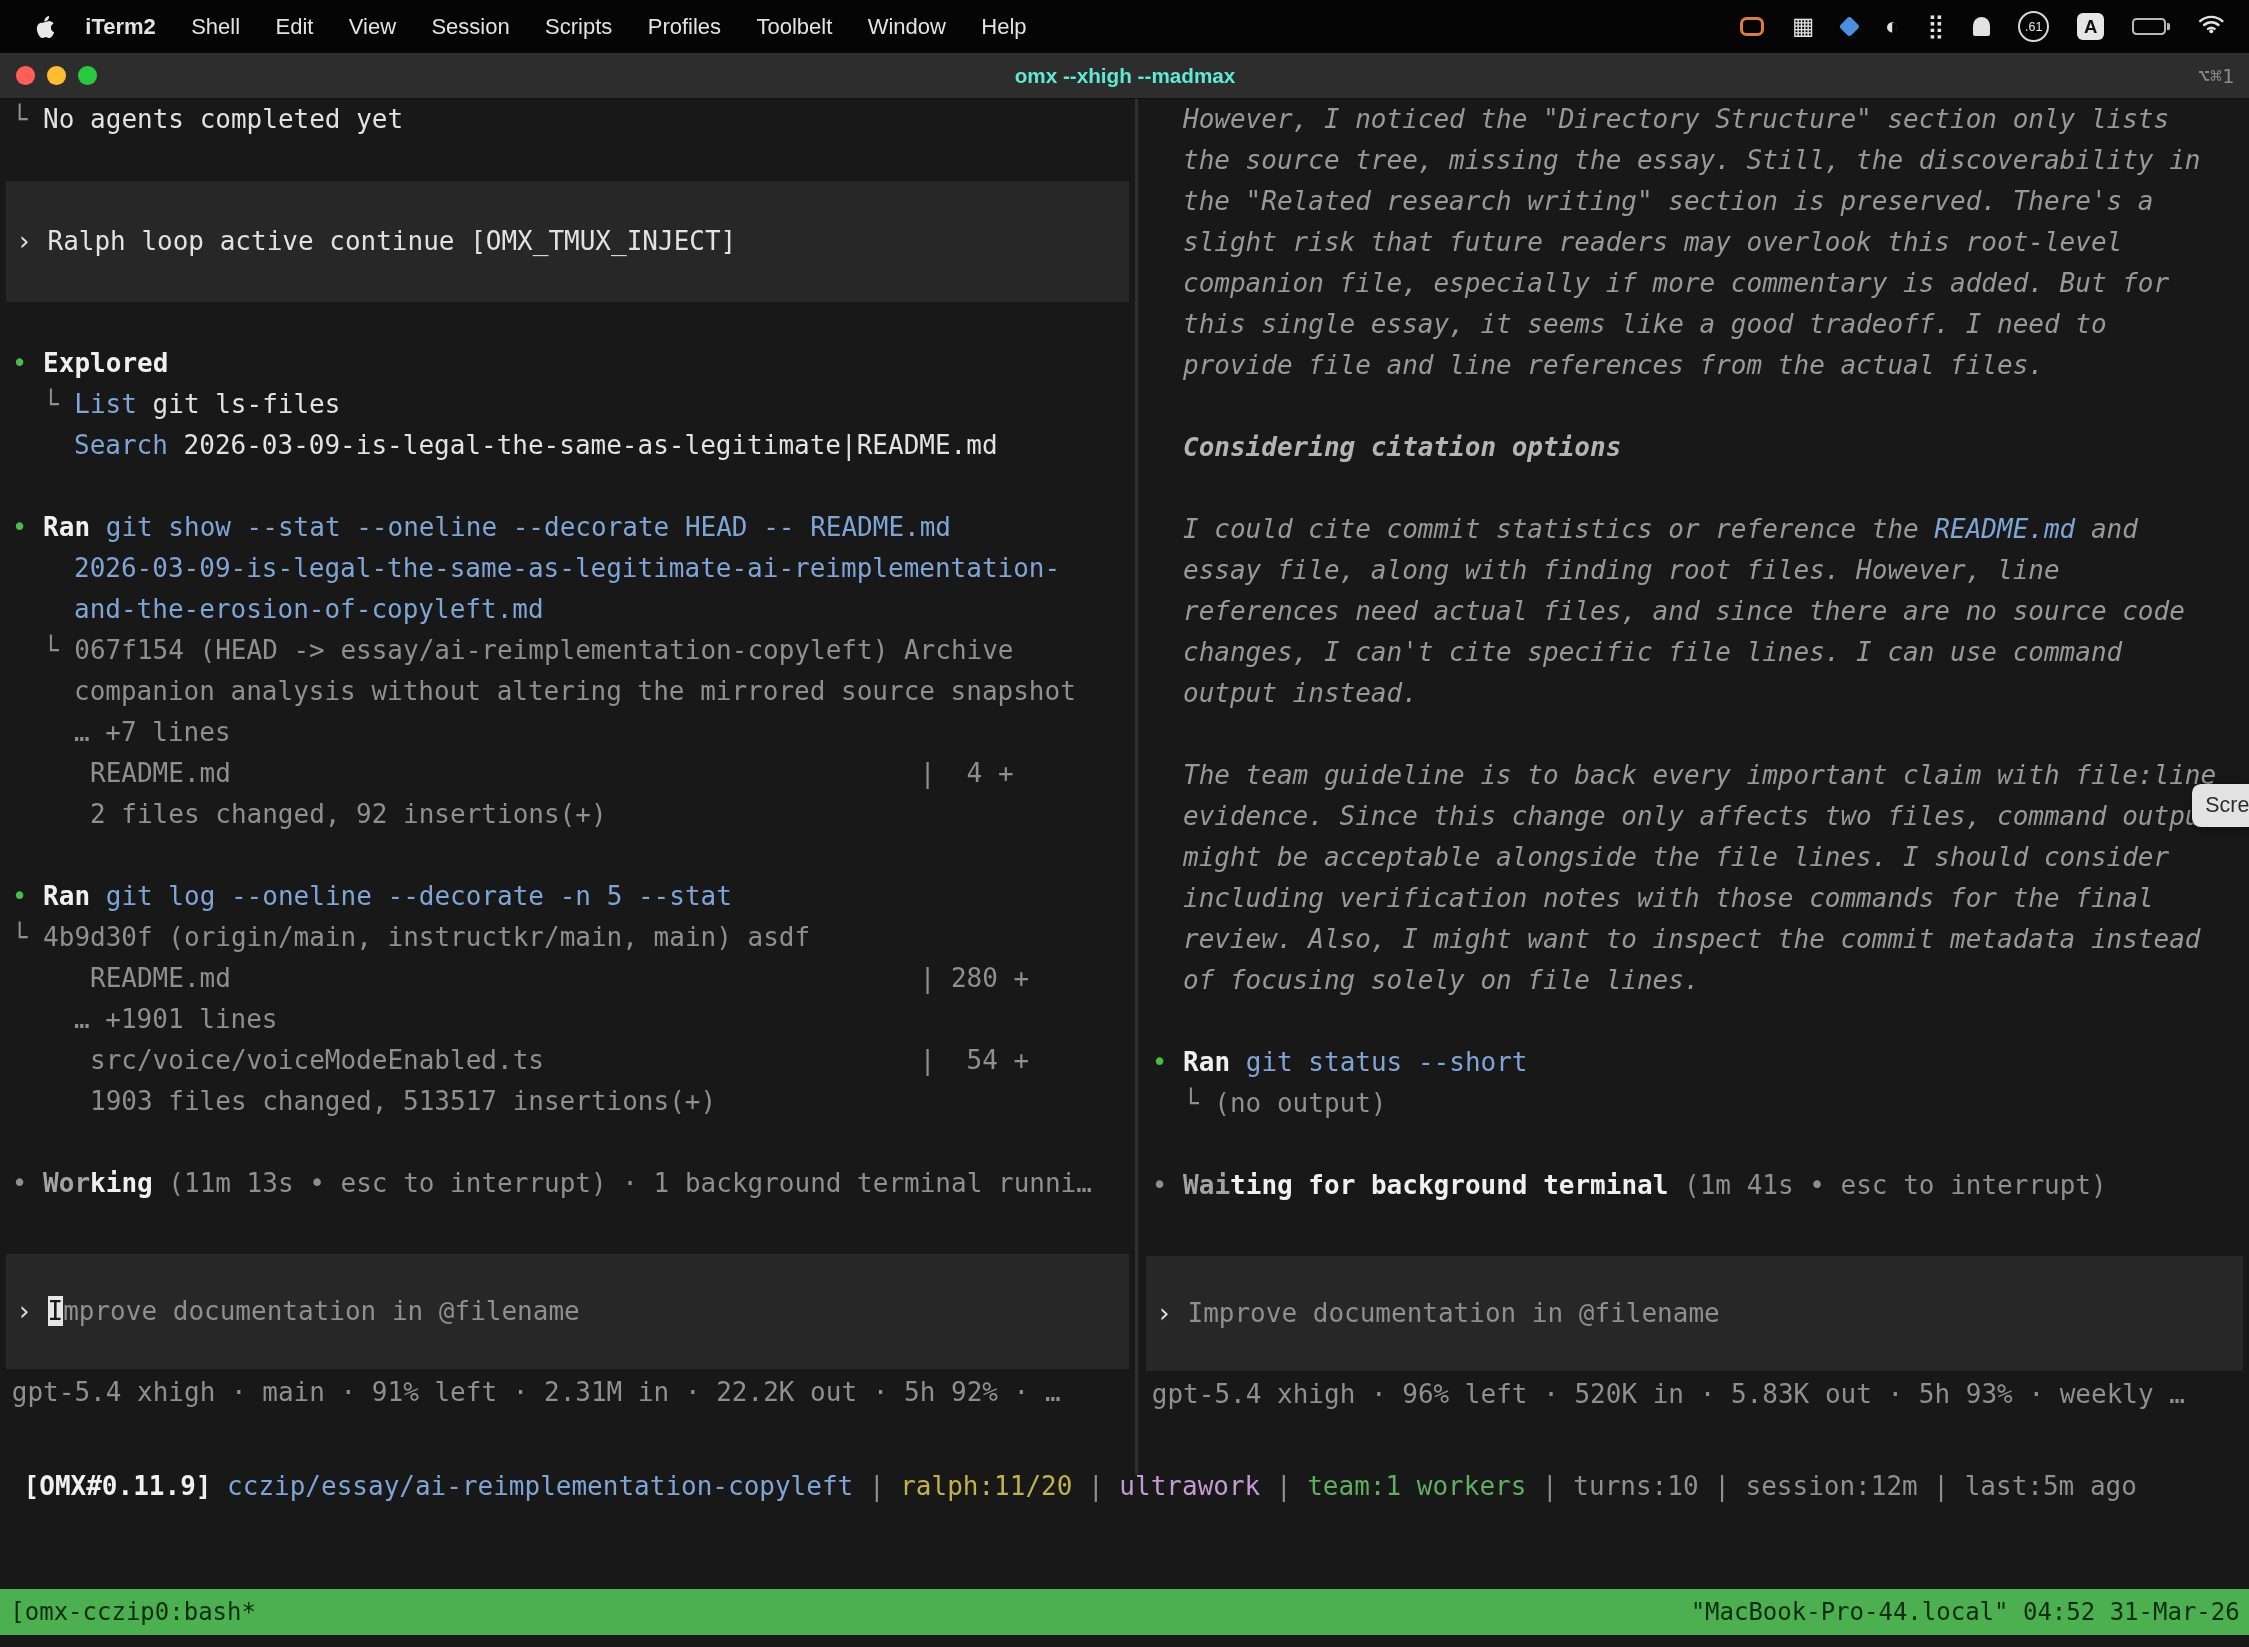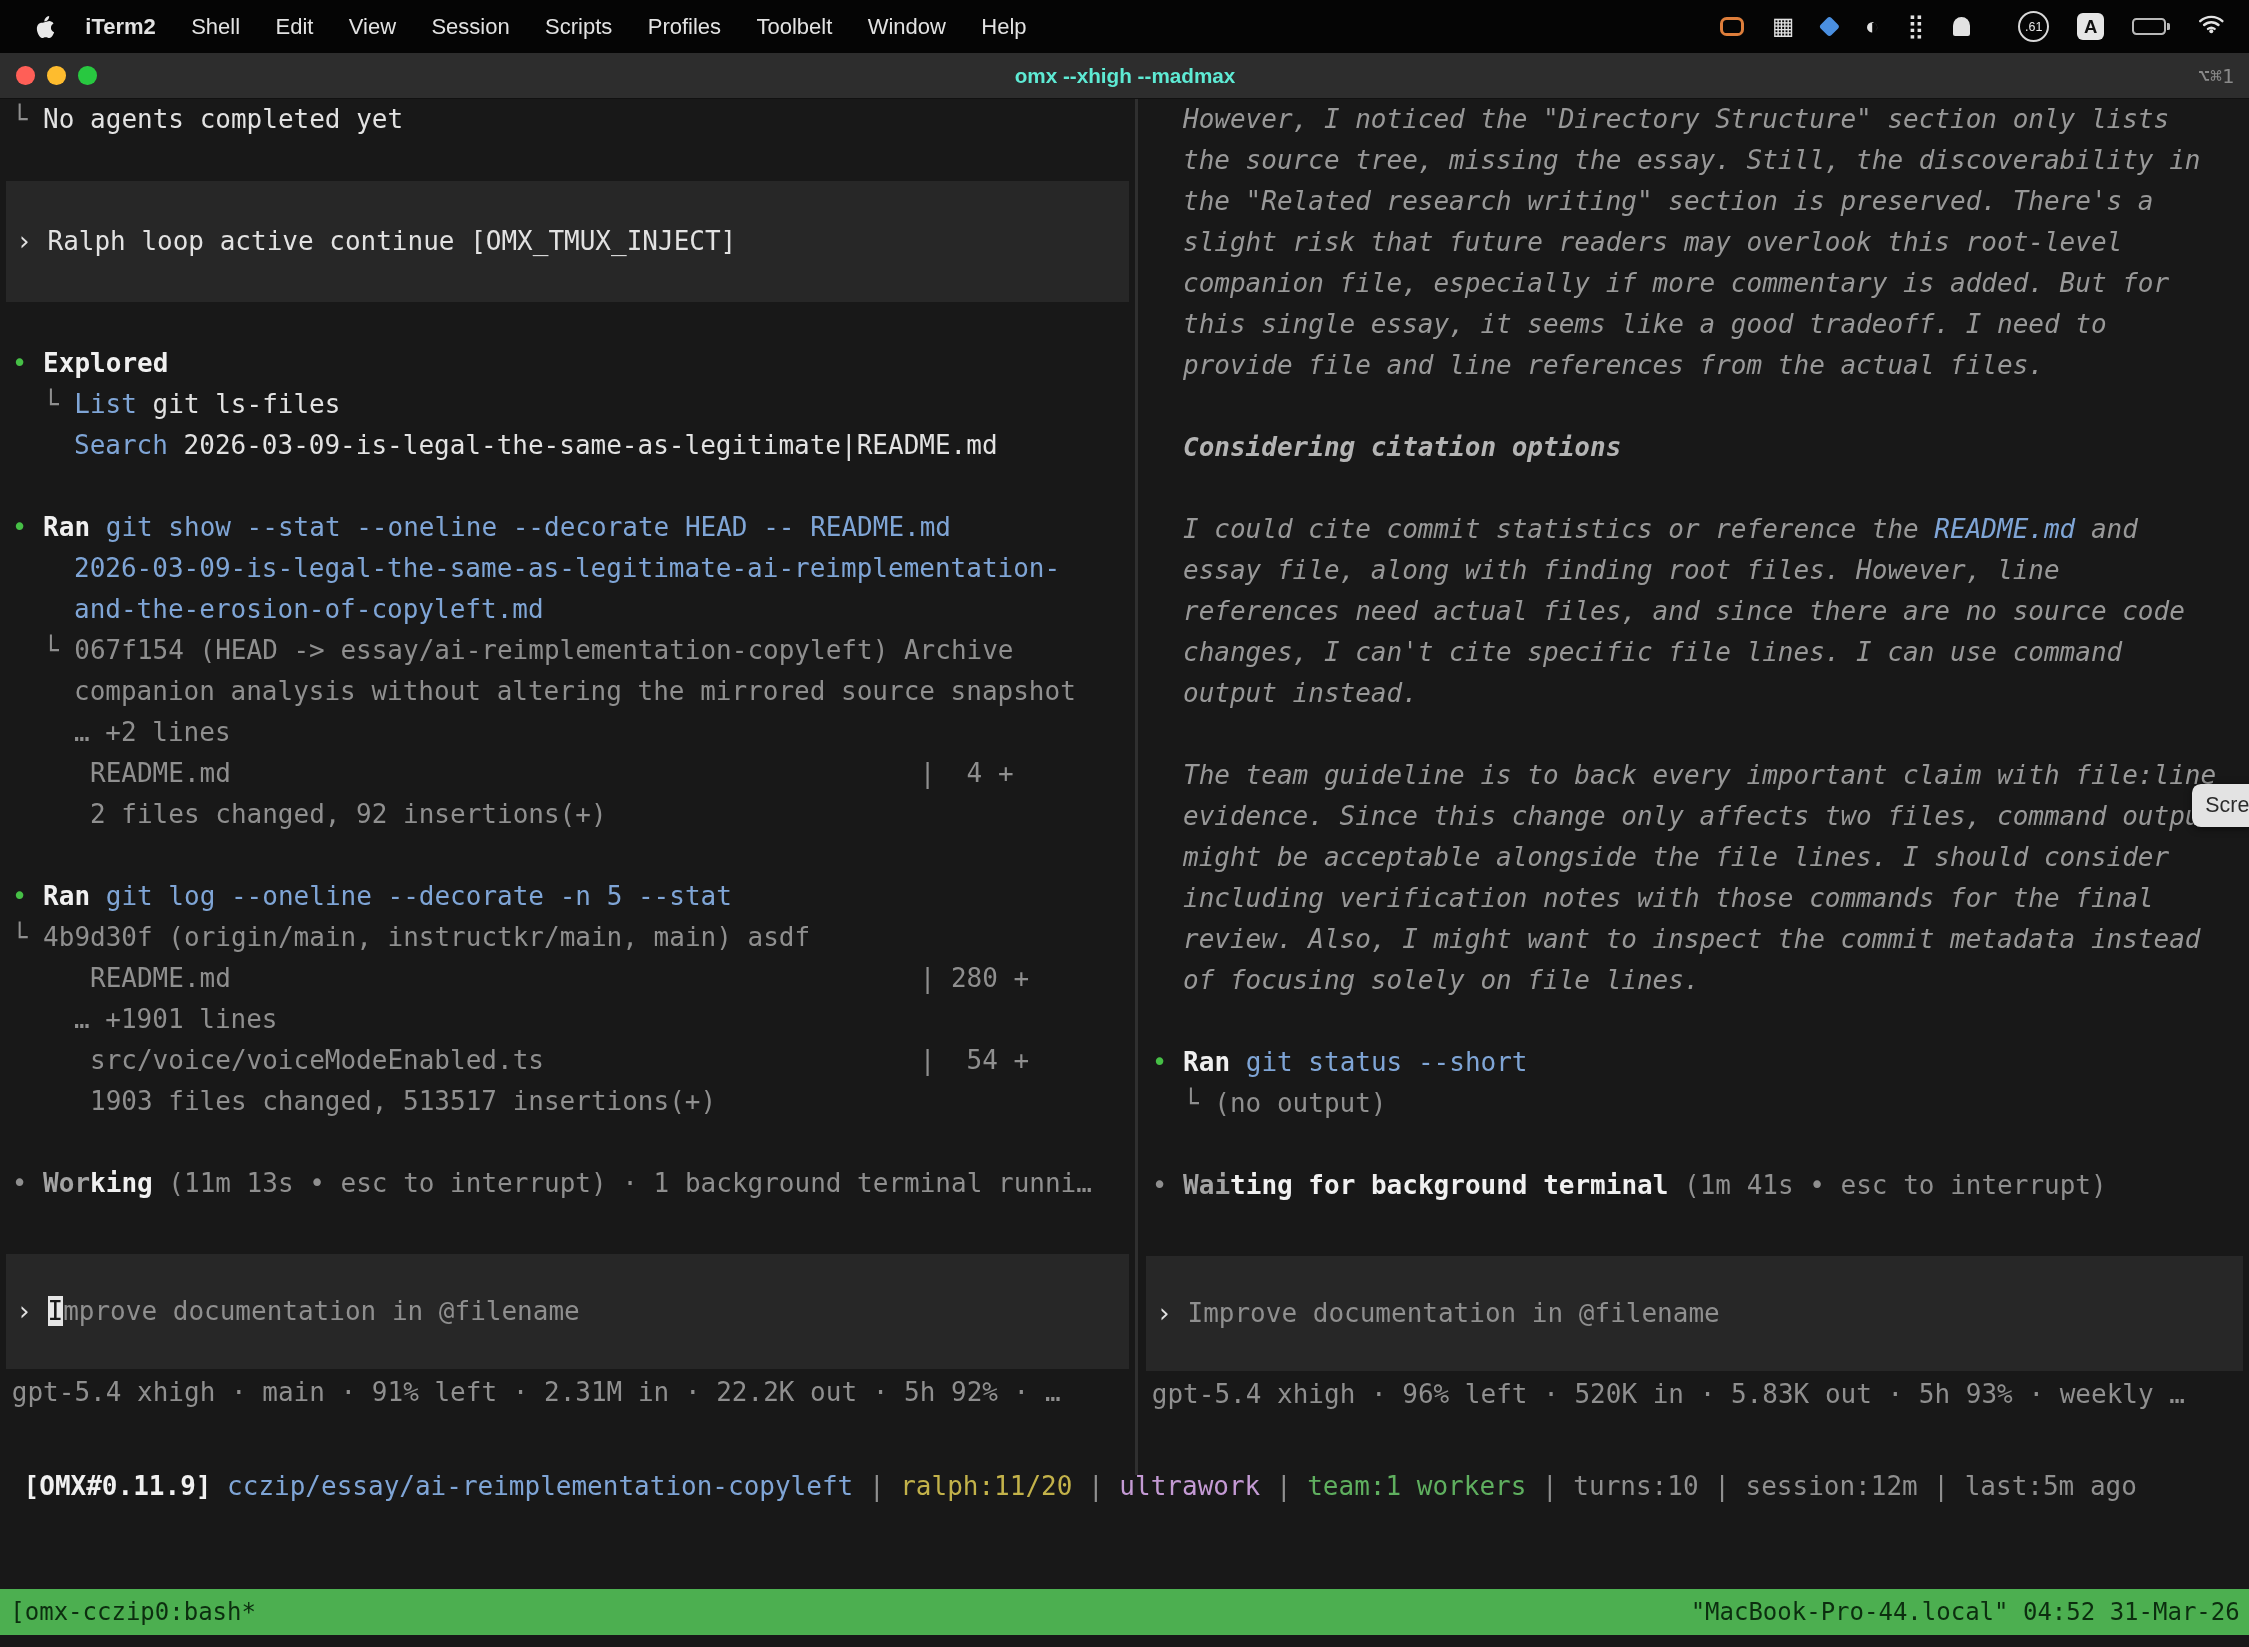--- a/index.html
+++ b/index.html
@@ -14,21 +14,21 @@
   .apple { width:25px; display:flex; align-items:center; justify-content:center; margin:0 10.3px; }
   .menu-item { padding:0 17.7px; white-space:nowrap; }
   .menu-app { font-weight:700; padding:0 17.7px; }
   .menu-right { margin-left:auto; display:flex; align-items:center; gap:28px; padding-right:25px; }
   .glyph-icon { font-size:23.6px; color:#e2e2e2; line-height:1; }
   .rec-icon { width:23.6px; height:19px; border:3px solid #de7e3b; border-radius:6.6px; }
   .raycast-icon { width:14.8px; height:14.8px; background:#4a8fe0; transform:rotate(45deg); border-radius:3px; }
   .pill-icon { width:17.7px; height:19px; background:#e2e2e2; border-radius:8.9px 8.9px 2.2px 2.2px; }
   .meter-icon { width:31px; height:31px; border:2.2px solid #d8d8d8; border-radius:50%;
                 display:flex; align-items:center; justify-content:center; font-size:12.5px; color:#e8e8e8;
-                font-family:"Liberation Sans", sans-serif;margin-left:20px; }
+                font-family:"Liberation Sans", sans-serif; }
   .inputsrc-icon { width:26.6px; height:26.6px; background:#e6e6e6; color:#111; border-radius:5.9px;
                    display:flex; align-items:center; justify-content:center; font-weight:700; font-size:18.5px; }
   .battery { display:flex; align-items:center; }
   .battery-body { width:34px; height:17.7px; border:2.2px solid #b9b9b9; border-radius:4.4px; padding:2.2px; position:relative; }
   .battery-fill { width:62%; height:100%; background:#e8e8e8; border-radius:1.5px; }
   .battery-tip { width:3px; height:7.4px; background:#b9b9b9; border-radius:0 1.5px 1.5px 0; margin-left:1.5px; }
 
   
   .titlebar { position:absolute; top:53px; left:0; right:0; height:46px; background:#2d2d2d;
               border-bottom:1.5px solid #111; display:flex; align-items:center; }
@@ -150,21 +150,21 @@
         <div class="tline"></div>
         <div class="tline"><span class="g">• </span><span class="wb">Explored</span></div>
         <div class="tline" style="padding-left: 43px;"><span class="d">└ </span><span class="bl">List</span><span class="w"> git ls-files</span></div>
         <div class="tline" style="padding-left: 74px;"><span class="bl">Search</span><span class="w"> 2026-03-09-is-legal-the-same-as-legitimate|README.md</span></div>
         <div class="tline"></div>
         <div class="tline"><span class="g">• </span><span class="wb">Ran</span><span class="w"> </span><span class="bl">git show --stat --oneline --decorate HEAD -- README.md</span></div>
         <div class="tline" style="padding-left: 74px;"><span class="bl">2026-03-09-is-legal-the-same-as-legitimate-ai-reimplementation-</span></div>
         <div class="tline" style="padding-left: 74px;"><span class="bl">and-the-erosion-of-copyleft.md</span></div>
         <div class="tline" style="padding-left: 43px;"><span class="d">└ 067f154 (HEAD -&gt; essay/ai-reimplementation-copyleft) Archive</span></div>
         <div class="tline" style="padding-left: 74px;"><span class="d">companion analysis without altering the mirrored source snapshot</span></div>
-        <div class="tline" style="padding-left: 74px;"><span class="d">… +2 lines</span></div>
+        <div class="tline" style="padding-left: 74px;"><span class="d">… +7 lines</span></div>
         <div class="tline" style="padding-left: 90px;"><span class="d">README.md                                            |  4 +</span></div>
         <div class="tline" style="padding-left: 90px;"><span class="d">2 files changed, 92 insertions(+)</span></div>
         <div class="tline"></div>
         <div class="tline"><span class="g">• </span><span class="wb">Ran</span><span class="w"> </span><span class="bl">git log --oneline --decorate -n 5 --stat</span></div>
         <div class="tline" style=""><span class="d">└ 4b9d30f (origin/main, instructkr/main, main) asdf</span></div>
         <div class="tline" style="padding-left: 90px;"><span class="d">README.md                                            | 280 +</span></div>
         <div class="tline" style="padding-left: 74px;"><span class="d">… +1901 lines</span></div>
         <div class="tline" style="padding-left: 90px;"><span class="d">src/voice/voiceModeEnabled.ts                        |  54 +</span></div>
         <div class="tline" style="padding-left: 90px;"><span class="d">1903 files changed, 513517 insertions(+)</span></div>
         <div class="tline"></div>

